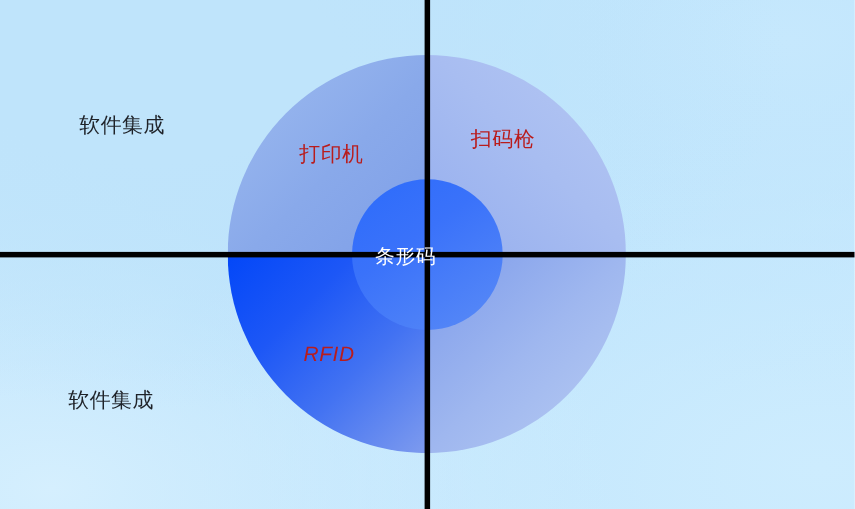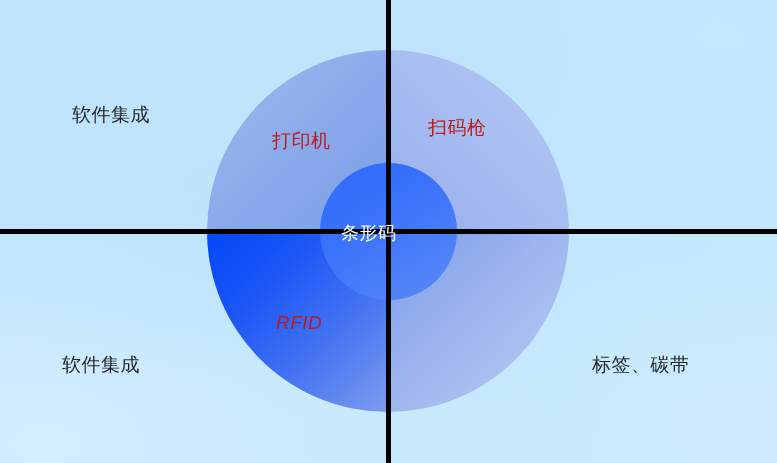--- a/index.html
+++ b/index.html
@@ -142,15 +142,14 @@
   <div class="axis-h"></div>
 
   <div class="label ring-label lbl-printer">打印机</div>
   <div class="label ring-label lbl-scanner">扫码枪</div>
   <div class="label ring-label lbl-rfid">RFID</div>
 
   <div class="label core-label lbl-barcode">条形码</div>
 
   <div class="label corner-label lbl-sw-int">软件集成</div>
   <div class="label corner-label lbl-dev-int">软件集成</div>
-  <div class="label corner-label lbl-ribbon">标签、碳带</div>
 
 </div>
 
 </body></html>

